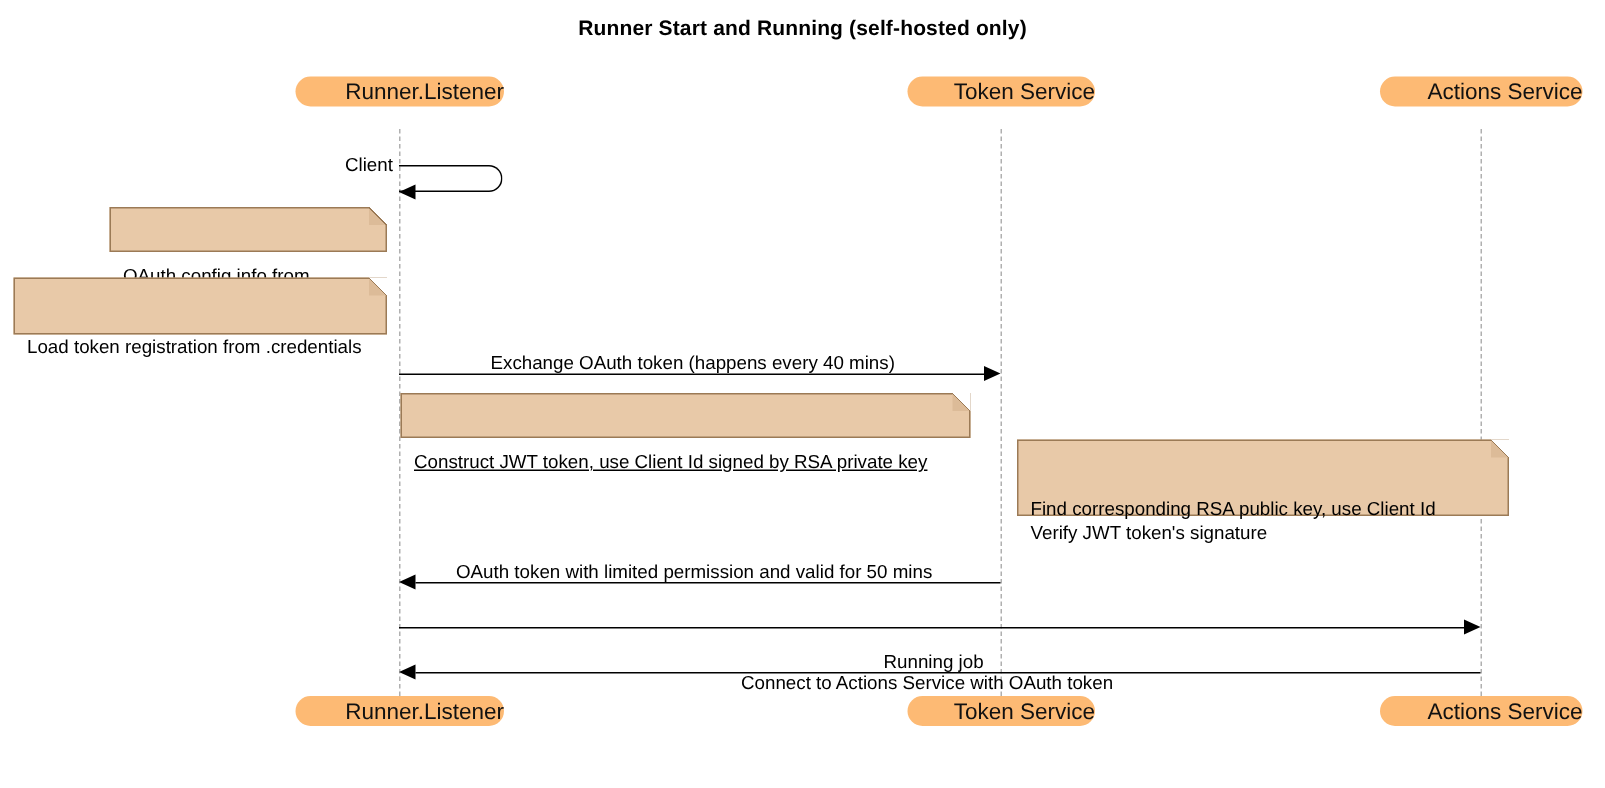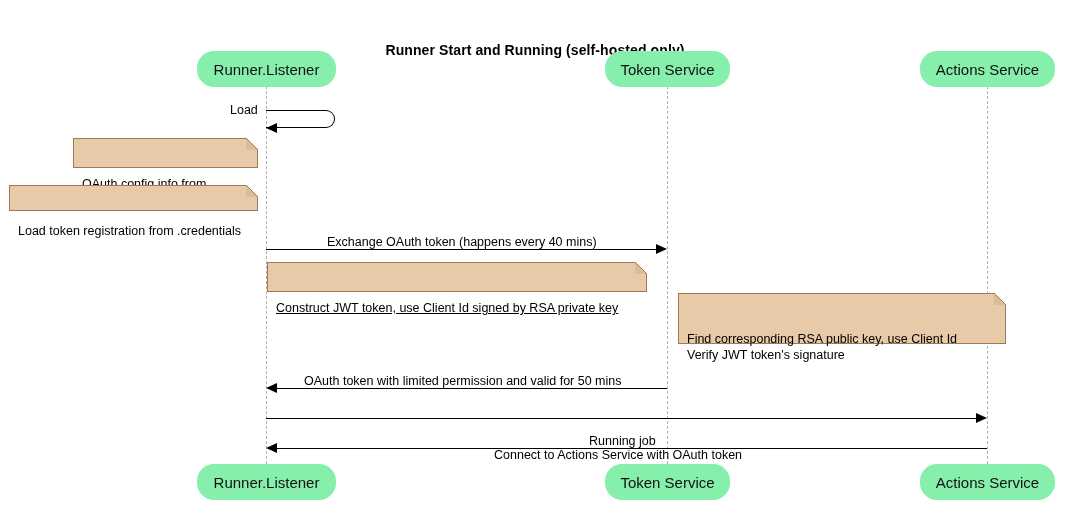--- a/index.html
+++ b/index.html
@@ -26,40 +26,39 @@
   .title {
     position: absolute;
     left: 0;
     top: 10px;
     width: 1070px;
     text-align: center;
     font-size: 14px;
     font-weight: bold;
     letter-spacing: 0.1px;
     color: #000;
-    margin-top: 32px;
   }
   
   .lifeline {
     position: absolute;
     width: 0;
     border-left: 1px dashed #b0b0b0;
   }
   
   .participant {
     position: absolute;
-    background: #86efac;
+    background: #fdba74;
     border-radius: 17px;
     display: flex;
     align-items: center;
-    justify-content: center;
+    justify-content: flex-end;
     font-size: 15px;
     color: #111;
     box-sizing: border-box;
-    height: 36px;
+    height: 20px;
   }
   
   .note {
     position: absolute;
     background: #e8c9a8;
     border: 1px solid #9b7a56;
     box-sizing: border-box;
     font-size: 12.5px;
     line-height: 16px;
     color: #000;
@@ -135,21 +134,21 @@
   <div class="participant" style="left:197px; top:464px; width:139px;">
     <span>Runner.Listener</span>
   </div>
   <div class="participant" style="left:605px; top:464px; width:125px;">
     <span>Token Service</span>
   </div>
   <div class="participant" style="left:920px; top:464px; width:135px;">
     <span>Actions Service</span>
   </div>
 
-  <div class="msg-label" style="left:230px; top:103px;">Load</div>
+  <div class="msg-label" style="left:230px; top:103px;">Client</div>
   <div class="self-loop" style="left:266px; top:110px; width:69px; height:18px;"></div>
   <div class="arrow-head arrow-left" style="left:266px; top:123px;"></div>
 
   <div class="msg-label" style="left:327px; top:235px;">Exchange OAuth token (happens every 40 mins)</div>
   <div class="msg-line" style="left:266px; top:249px; width:390px;"></div>
   <div class="arrow-head arrow-right" style="left:656px; top:244px;"></div>
 
   <div class="msg-label" style="left:304px; top:374px;text-align:center;">OAuth token with limited permission and valid for 50 mins</div>
   <div class="msg-line" style="left:277px; top:388px; width:390px;"></div>
   <div class="arrow-head arrow-left" style="left:266px; top:383px;"></div>
@@ -160,21 +159,21 @@
 
   <div class="msg-label" style="left:589px; top:434px;">Running job</div>
   <div class="msg-line" style="left:277px; top:448px; width:710px;"></div>
   <div class="arrow-head arrow-left" style="left:266px; top:443px;"></div>
 
   <div class="note" style="left:73px; top:138px; width:185px; height:30px;">
     <span class="fold"></span>
     <span>OAuth config info from .runner</span>
   </div>
 
-  <div class="note" style="left:9px; top:185px; width:249px; height:26px;">
+  <div class="note" style="left:9px; top:185px; width:249px; height:38px;">
     <span class="fold"></span>
     <span>Load token registration from .credentials</span>
   </div>
 
   <div class="note" style="left:267px; top:262px; width:380px; height:30px;text-decoration:underline;">
     <span class="fold"></span>
     <span>Construct JWT token, use Client Id signed by RSA private key</span>
   </div>
 
   <div class="note" style="left:678px; top:293px; width:328px; height:51px;">

